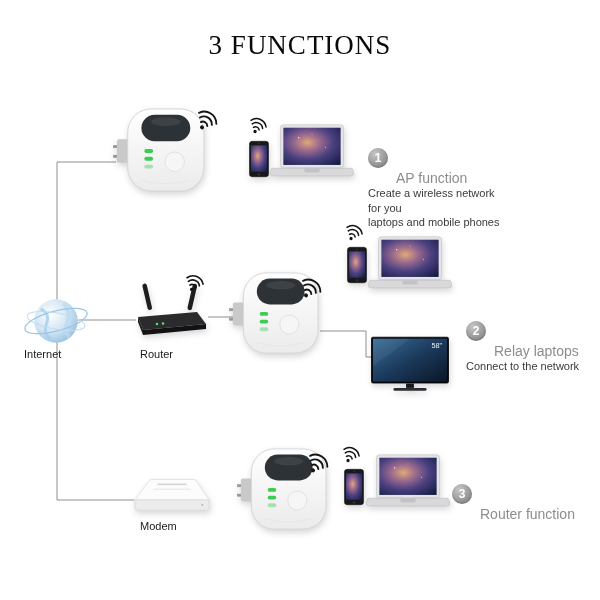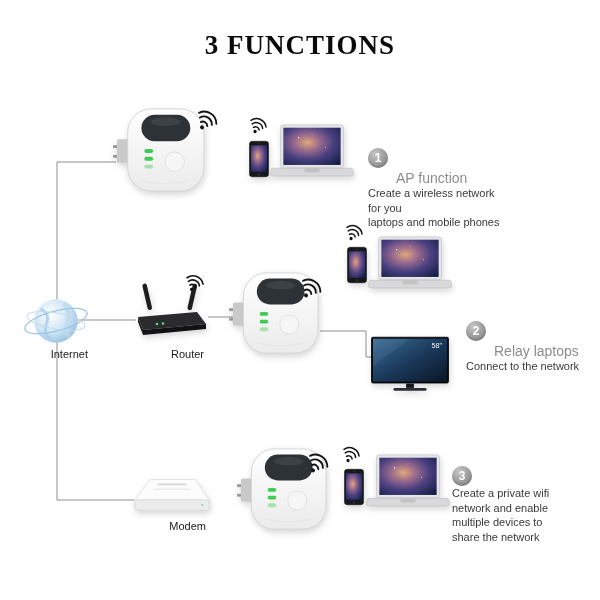--- a/index.html
+++ b/index.html
@@ -2,27 +2,27 @@
 <html><head>
 <meta charset="utf-8">
 <style>
   * { margin:0; padding:0; box-sizing:border-box; }
   html,body { background:#fff; }
   body { font-family:"Liberation Sans", sans-serif; }
   .canvas { position:relative; width:600px; height:600px; background:#ffffff; overflow:hidden; }
   .title {
     position:absolute; top:30px; left:0; width:100%;
     text-align:center; font-family:"Liberation Serif", serif;
-    font-weight:bold; font-size:27px; letter-spacing:1px; color:#0a0a0a;
+    font-weight:normal; font-size:27px; letter-spacing:1px; color:#0a0a0a;
   }
   .connectors { position:absolute; left:0; top:0; }
   .device { position:absolute; display:block; }
   .soft-shadow { filter: drop-shadow(1px 3px 3px rgba(0,0,0,0.16)); }
   .label {
-    position:absolute; font-size:11px; color:#1a1a1a; text-align:right;
+    position:absolute; font-size:11px; color:#1a1a1a; text-align:left;
   }
   .note { position:absolute; }
   .note-row { display:flex; align-items:center; gap:8px; }
   .badge {
     width:20px; height:20px; border-radius:50%; flex:0 0 20px;
     background: radial-gradient(circle at 35% 28%, #c6c6c6, #8d8d8d 72%);
     color:#fff; font-size:12px; font-weight:bold;
     display:flex; align-items:center; justify-content:center;
     box-shadow: inset 0 -1px 2px rgba(0,0,0,0.18);
   }
@@ -219,20 +219,17 @@
     </svg>
   <svg class="device soft-shadow" style="left:366px;top:454px;width:84px;height:58px">
       <use href="#sym-laptop"></use>
     </svg>
 
   <div class="note" style="left:452px;top:466px;width:132px">
     <div class="note-row">
       <div class="badge">
         <span>3</span>
       </div>
+      <div class="note-heading">Router function</div>
     </div>
-    <div class="note-desc">Create a private wifi
-network and enable
-multiple devices to
-share the network</div>
   </div>
 
 </div>
 
 </body></html>

